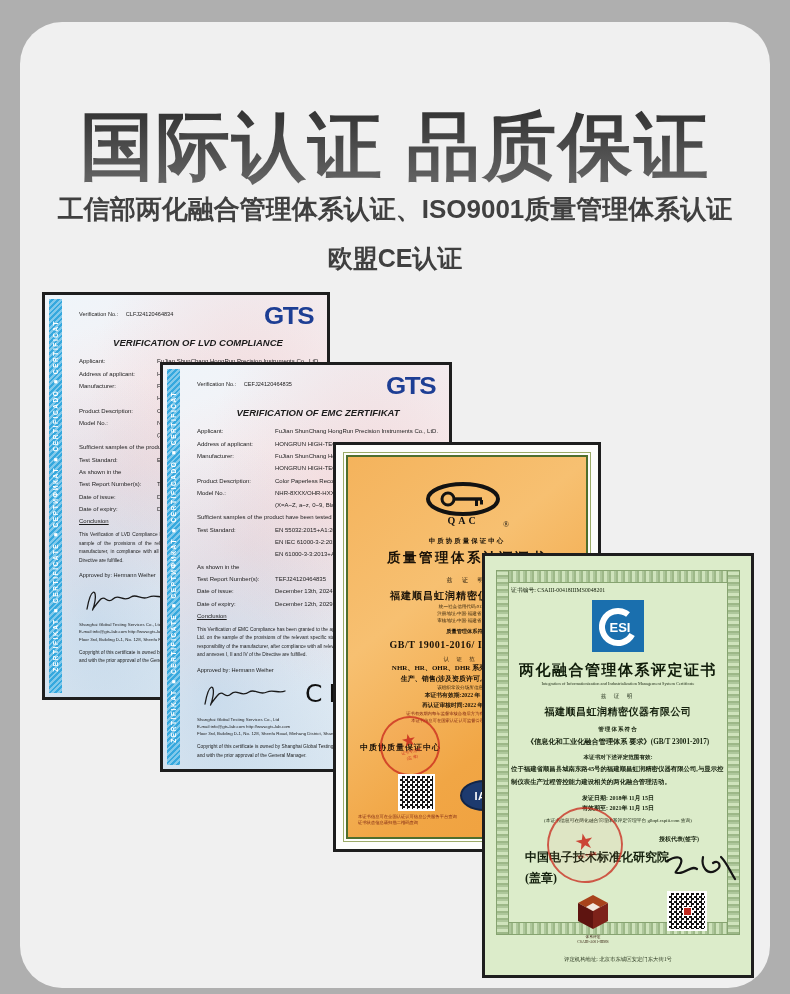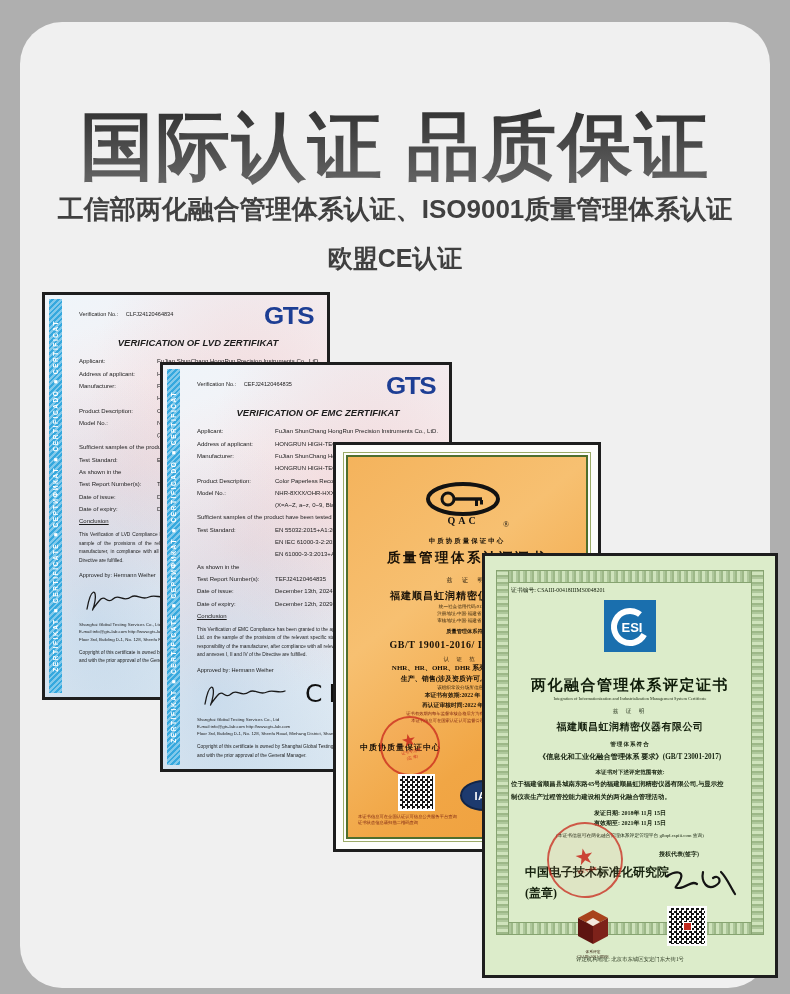--- a/index.html
+++ b/index.html
@@ -12,21 +12,21 @@
          background:linear-gradient(180deg,#353535 15%,#6e6e6e 100%);
          -webkit-background-clip:text;background-clip:text;color:transparent;margin-top:20px;}
   .sub{position:absolute;left:0;right:0;text-align:center;font-weight:700;color:#404040;}
   .sub1{top:192px;font-size:26px;}
   .sub2{top:242px;font-size:25px;}
 
   .cert{position:absolute;border:3px solid #1e1e1e;box-sizing:border-box;overflow:hidden;background:#fff;}
   .c1{left:42px;top:292px;width:288px;height:408px;z-index:1;}
   .c2{left:160px;top:362px;width:292px;height:410px;z-index:2;}
   .c3{left:333px;top:442px;width:268px;height:410px;z-index:3;background:#fdfdfb;}
-  .c4{left:482px;top:553px;width:296px;height:425px;z-index:4;background:#dcecca;}
+  .c4{left:482px;top:553px;width:272px;height:425px;z-index:4;background:#dcecca;}
 
   
   .gts-paper{position:absolute;inset:0;
      background:
        radial-gradient(ellipse at 18% 82%, rgba(110,160,205,.28), transparent 55%),
        radial-gradient(ellipse at 72% 28%, rgba(235,175,175,.30), transparent 55%),
        radial-gradient(ellipse at 30% 45%, rgba(240,190,190,.22), transparent 50%),
        linear-gradient(155deg,#eff5fa 0%,#f7eff1 40%,#eef3f8 65%,#dde9f2 100%);}
   .strip{position:absolute;left:4px;top:4px;bottom:4px;width:13px;
      background:repeating-linear-gradient(135deg, rgba(255,255,255,.38) 0 2px, rgba(0,0,0,0) 2px 4px),#35a8de;
@@ -94,21 +94,21 @@
         border:1px solid #86a370;}
   .rope.v{background:repeating-linear-gradient(0deg,#9db888 0 2px,#cfe3bc 2px 5px,#aec79b 5px 7px);}
   .rope.t{left:11px;right:11px;top:14px;height:11px;}
   .rope.b{left:11px;right:11px;bottom:40px;height:11px;}
   .rope.l{left:11px;top:14px;bottom:40px;width:11px;}
   .rope.r{right:11px;top:14px;bottom:40px;width:11px;}
   .c4-inner{position:absolute;left:26px;right:26px;top:30px;bottom:54px;text-align:center;
       font-family:"Liberation Serif",serif;color:#15210e;}
   .c4-no{text-align:left;font-size:5.8px;}
   .c4-logo{margin:5px auto 0;}
-  .c4-title{font-size:15px;font-weight:700;letter-spacing:1.5px;margin-top:20px;color:#101c0a;}
+  .c4-title{font-size:15px;font-weight:700;letter-spacing:1.5px;margin-top:5px;color:#101c0a;}
   .c4-sub{font-size:4.4px;margin-top:1px;color:#23301a;}
   .c4-hereby{font-size:5.6px;letter-spacing:3px;margin-top:7px;}
   .c4-company{font-size:10px;font-weight:700;margin-top:4px;letter-spacing:.5px;}
   .c4-conform{font-size:5.6px;font-weight:700;margin-top:7px;letter-spacing:1px;}
   .c4-std{font-size:7.2px;font-weight:700;margin-top:3px;}
   .c4-scopeintro{font-size:5.6px;font-weight:700;margin-top:7px;}
   .c4-scope{font-size:6.4px;font-weight:700;line-height:1.65;text-align:justify;margin-top:2px;}
   .c4-date{font-size:6px;font-weight:700;line-height:1.7;}
   .c4-query{font-size:4.8px;margin-top:3px;}
   .c4-bottom{position:relative;height:118px;margin-top:4px;text-align:left;}
@@ -139,21 +139,21 @@
     <span>ZERTIFIKAT ■ CERTIFICATE ■ СЕРТИФИКАТ ■ CERTIFICADO ■ CERTIFICAT</span>
   </div>
   <div class="gbody">
     <div class="ghead">
       <div class="vno">
         <span>Verification No.:</span>
         <b>CLFJ24120464834</b>
       </div>
       <div class="gts-logo">GTS</div>
     </div>
-    <div class="gtitle">VERIFICATION OF LVD ZERTIFIKAT</div>
+    <div class="gtitle">VERIFICATION OF LVD COMPLIANCE</div>
 
     <div class="grow">
         <span class="glbl">Applicant:</span>
         <span class="gval">FuJian ShunChang HongRun Precision Instruments Co., LtD.</span>
       </div>
     <div class="grow">
         <span class="glbl">Address of applicant:</span>
         <span class="gval">HONGRUN HIGH-TECH PARK</span>
       </div>
     <div class="grow">

